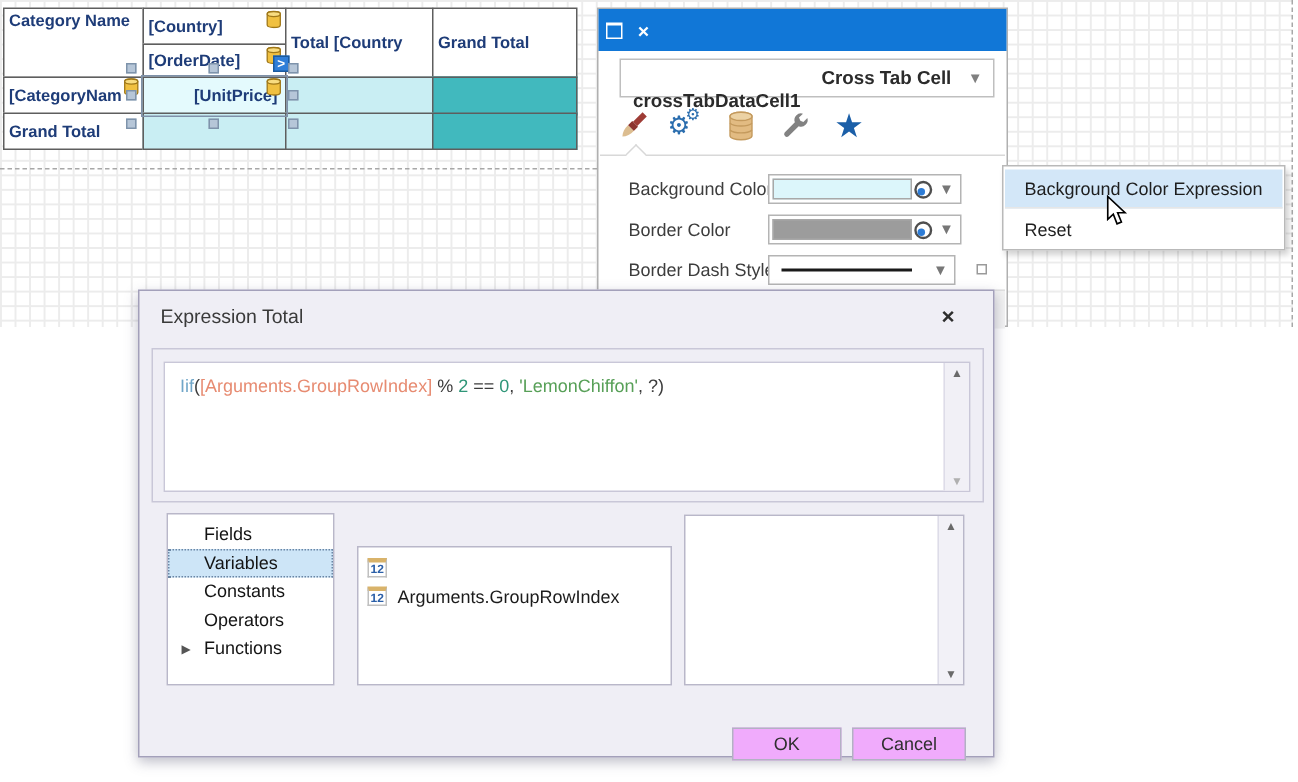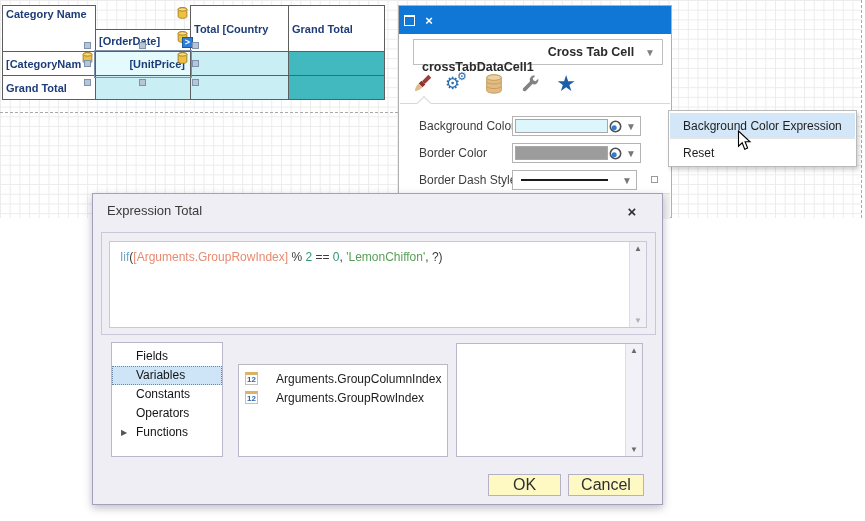--- a/index.html
+++ b/index.html
@@ -67,39 +67,40 @@
   .vscroll .dn{position:absolute;bottom:2px;left:0;right:0;text-align:center;font-size:8px;color:#6a6a6a;}
   .listbox{background:#fff;border:1px solid #b9b7c9;box-sizing:border-box;}
   .cat-item{position:relative;height:19px;line-height:19px;padding-left:24px;font-size:12px;color:#141414;}
   .cat-item.sel{background:#cde5f7;outline:1px dotted #6b86a5;outline-offset:-1px;}
   .cat-item .exp{position:absolute;left:9px;top:0;font-size:8px;color:#555;}
   .searchbox{left:145px;top:148px;width:210px;height:20px;border:1px solid #b9b7c9;background:#fff;box-sizing:border-box;
              display:flex;align-items:center;}
   .searchbox input{flex:1;border:0;outline:0;margin-left:7px;font-size:12px;color:#555;
                    font-family:"Liberation Sans",sans-serif;background:transparent;}
   .searchbox input::placeholder{color:#949494;}
-  .var-item{position:relative;height:19px;display:flex;align-items:center;font-size:12px;color:#1c1c1c;gap:11px;}
+  .var-item{position:relative;height:19px;display:flex;align-items:center;font-size:12px;color:#1c1c1c;}
   .int-icon{width:13px;height:13px;margin:0 7px 0 6px;border:1px solid #c0c0c0;border-top:3px solid #d9b36a;
             box-sizing:border-box;background:#fff;color:#2b5fa8;font-size:8px;font-weight:bold;
             line-height:9px;text-align:center;}
-  .btn{position:absolute;height:22px;background:#fef9c3;border:1px solid #b3b1c4;box-sizing:border-box;
-       font-size:16px;color:#2f2f2f;display:flex;align-items:center;justify-content:center;}
+  .btn{position:absolute;height:22px;background:#f0abfc;border:1px solid #b3b1c4;box-sizing:border-box;
+       font-size:12px;color:#2f2f2f;display:flex;align-items:center;justify-content:center;margin-top:11px;}
   .cursor{z-index:50;pointer-events:none;}
 </style>
 </head>
 <body>
 
 <div class="screen">
 
   <div class="abs surface"></div>
   <div class="abs dash-h"></div>
   <div class="abs dash-v"></div>
 
   <div class="abs crosstab">
     <div class="cell top" style="left:0;top:0;width:94px;height:47px">Category Name</div>
+    <div class="cell" style="left:93px;top:0;width:96px;height:25px">[Country]</div>
     <div class="cell" style="left:93px;top:24px;width:96px;height:23px">[OrderDate]</div>
     <div class="cell" style="left:188px;top:0;width:99px;height:47px">Total [Country</div>
     <div class="cell" style="left:286px;top:0;width:97px;height:47px">Grand Total</div>
     <div class="cell" style="left:0;top:46px;width:94px;height:26px">[CategoryNam</div>
     <div class="cell right" style="left: 93px; top: 46px; width: 96px; height: 26px; background: rgb(228, 250, 253);">[UnitPrice]</div>
     <div class="cell" style="left: 188px; top: 46px; width: 99px; height: 26px; background: rgb(201, 238, 243);"></div>
     <div class="cell" style="left: 286px; top: 46px; width: 97px; height: 26px; background: rgb(65, 185, 190);"></div>
     <div class="cell" style="left:0;top:70px;width:94px;height:25px">Grand Total</div>
     <div class="cell" style="left: 93px; top: 70px; width: 96px; height: 25px; background: rgb(201, 238, 243);"></div>
     <div class="cell" style="left: 188px; top: 70px; width: 99px; height: 25px; background: rgb(201, 238, 243);"></div>
@@ -234,21 +235,20 @@
         <div class="cat-item sel"><span class="lbl">Variables</span></div>
         <div class="cat-item"><span class="lbl">Constants</span></div>
         <div class="cat-item"><span class="lbl">Operators</span></div>
         <div class="cat-item"><span class="exp">▶</span><span class="lbl">Functions</span></div>
       </div>
 
 
     <div class="abs listbox" style="left:145px;top:170px;width:210px;height:93px;padding-top:4px" id="var-list">
         <div class="var-item">
           <span class="int-icon">12</span>
-          <span class="lbl">Arguments.GroupColumnIndex</span>
         </div>
         <div class="var-item">
           <span class="int-icon">12</span>
           <span class="lbl">Arguments.GroupRowIndex</span>
         </div>
       </div>
 
     <div class="abs listbox" style="left:363px;top:149px;width:187px;height:114px">
       <div class="vscroll" style="background:#f2f1f7">
         <span class="up">▲</span>

